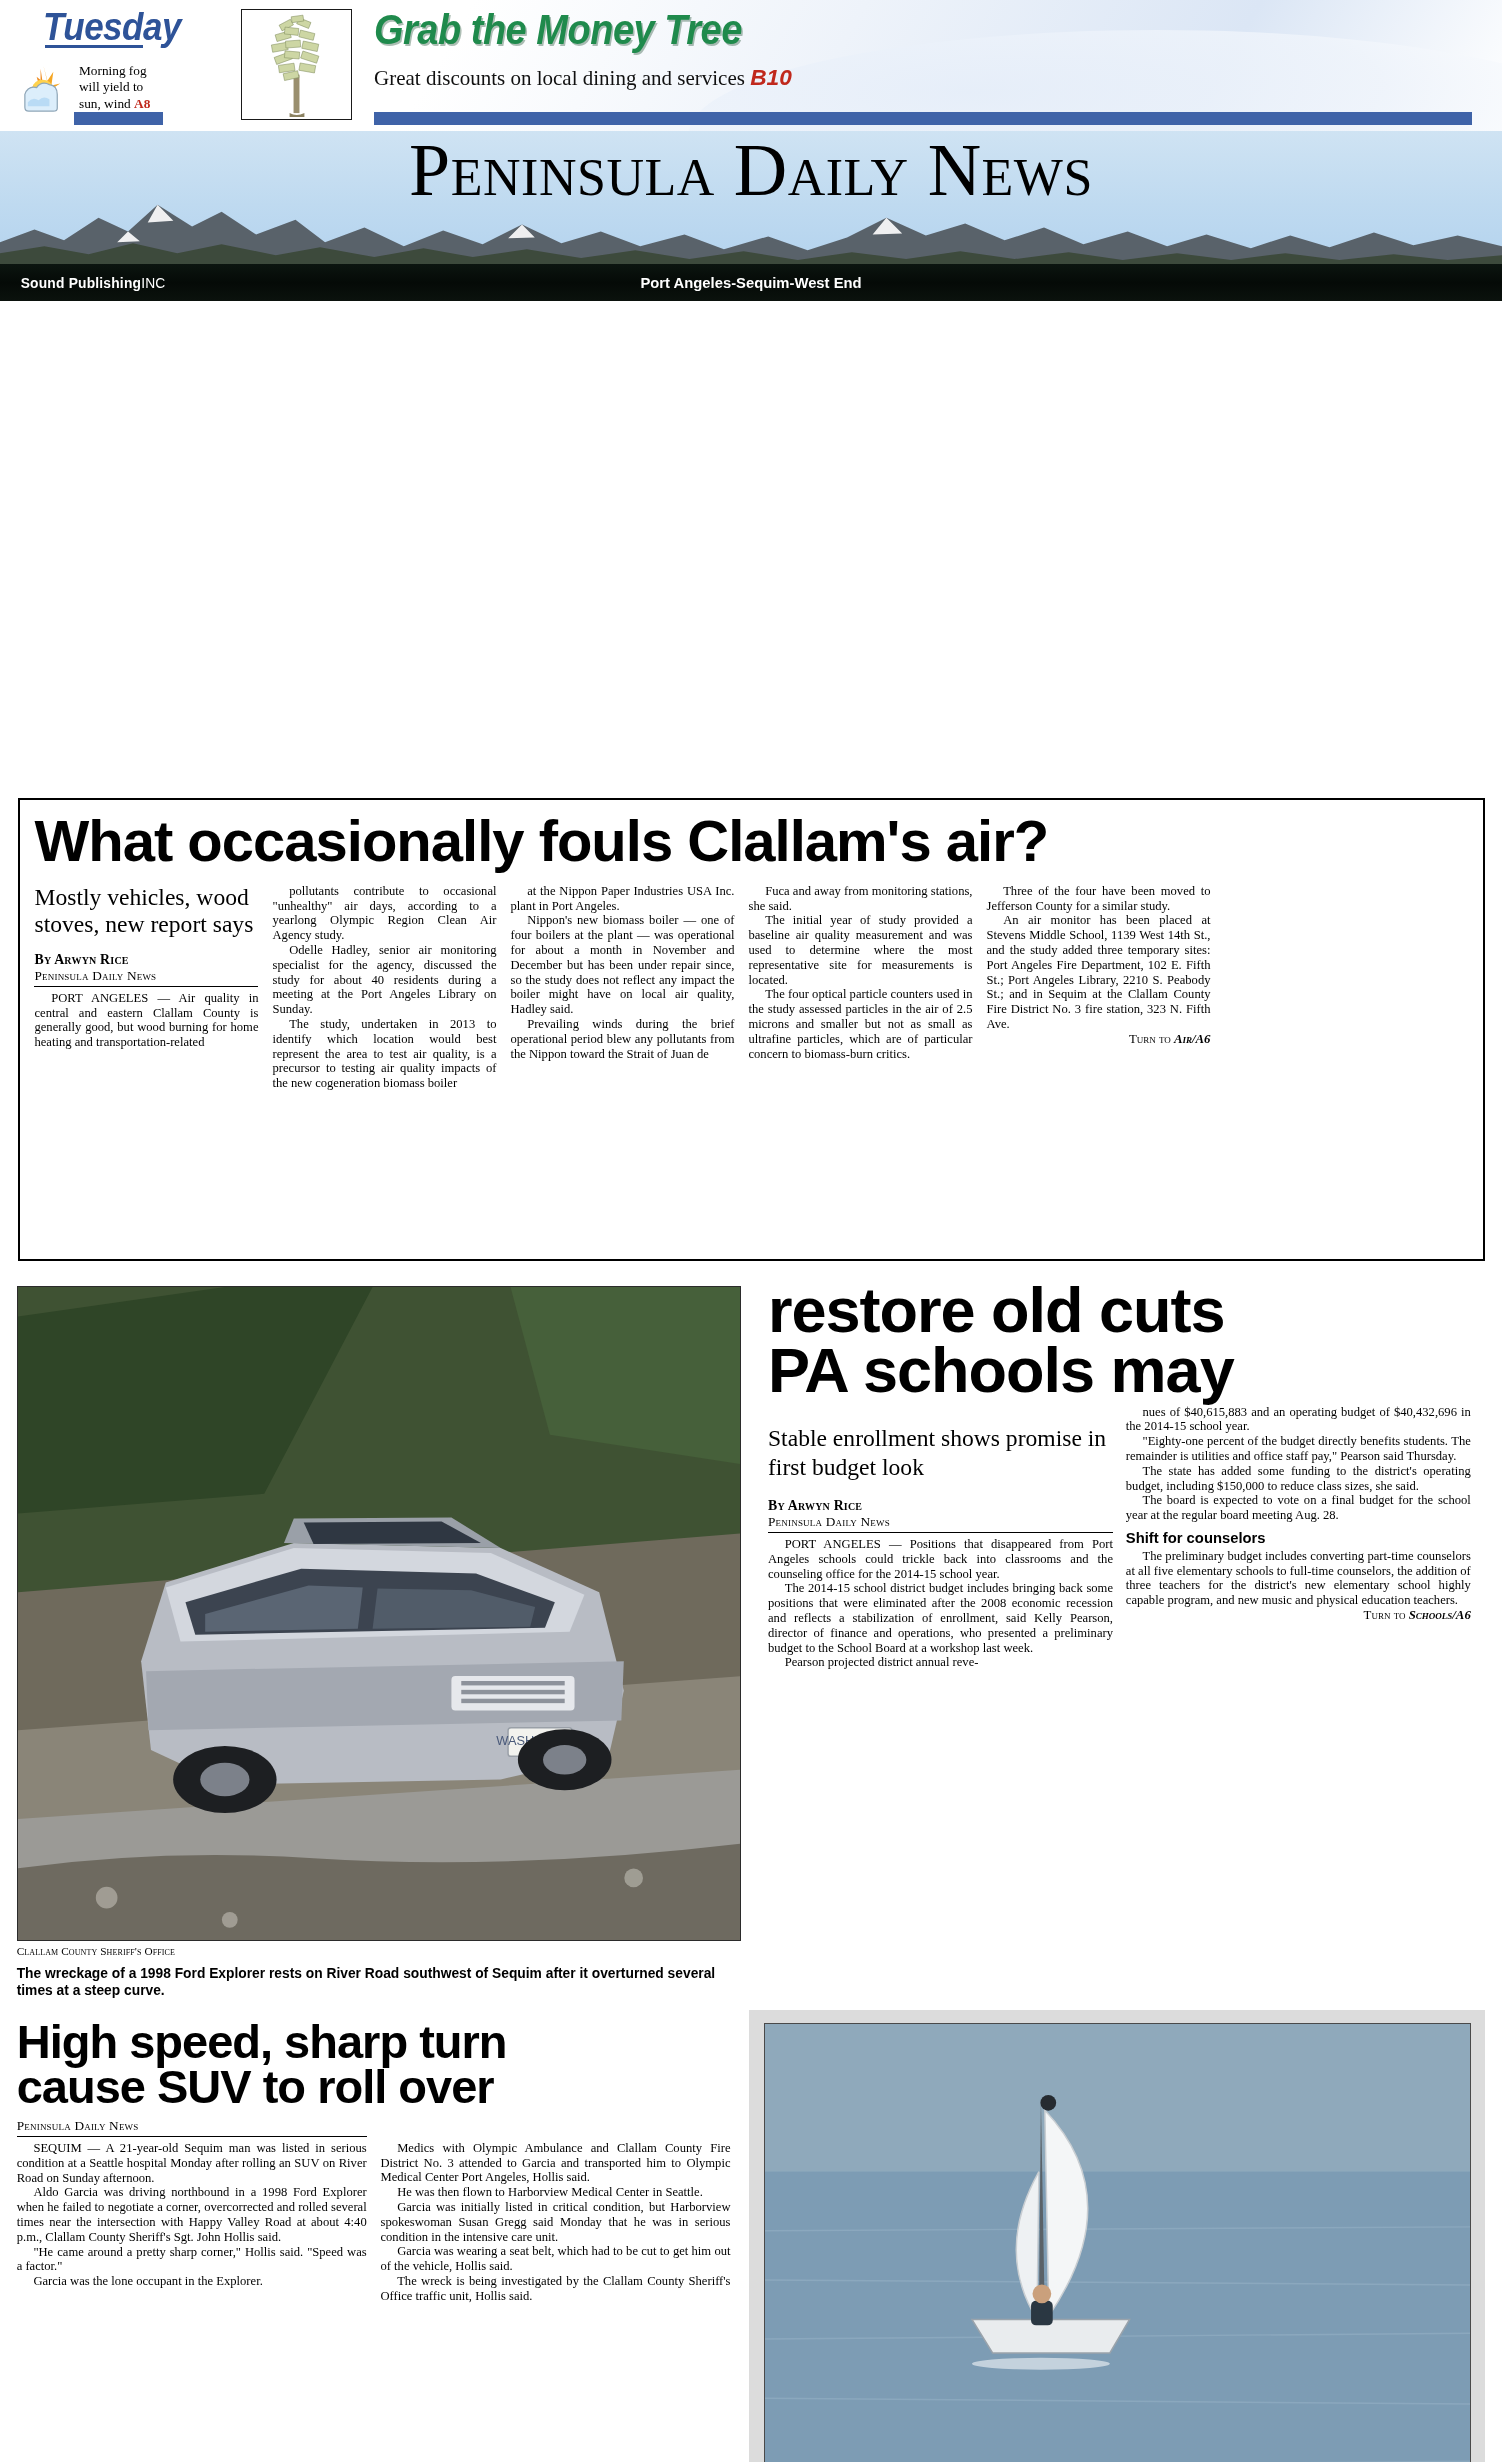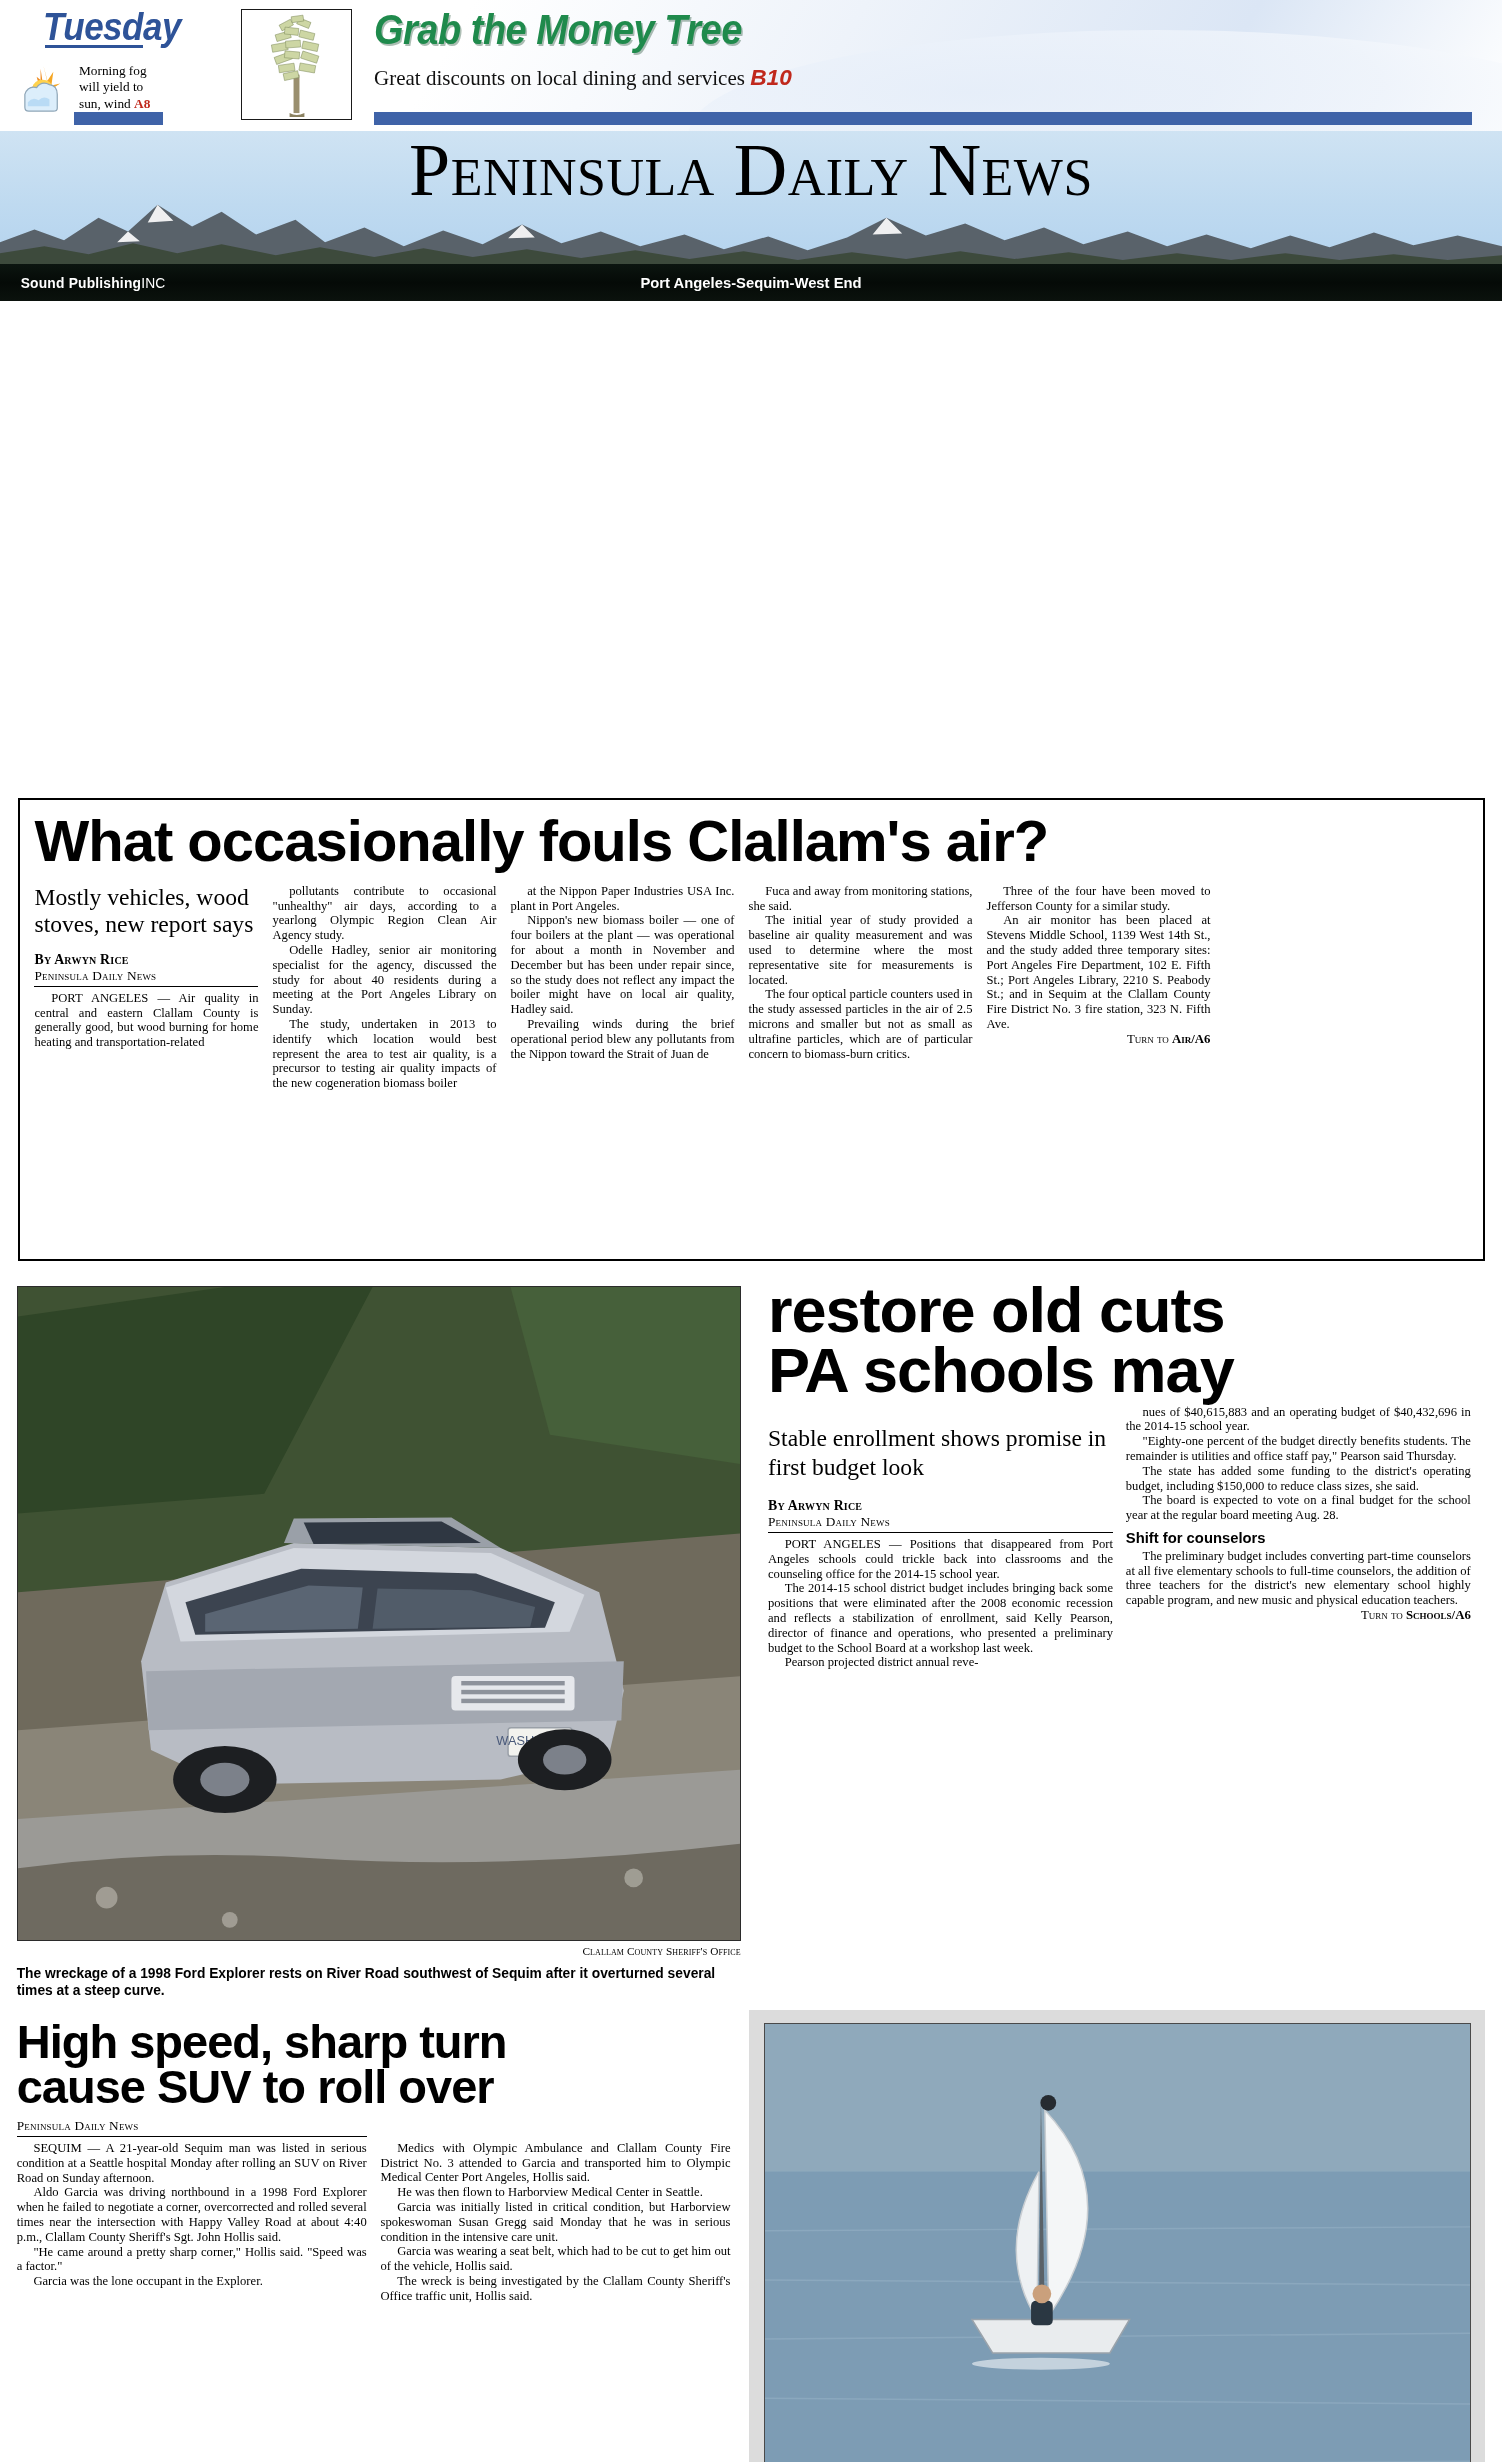--- a/index.html
+++ b/index.html
@@ -144,30 +144,29 @@
     color:#000;
     hyphens:auto;
   }
   .col p { text-indent:16.7px; margin:0; }
   .jump {
     font-family:"Liberation Serif", serif;
     font-variant:small-caps;
     font-size:12.8px;
     text-align:right;
   }
-  .jump b { font-weight:bold; }
+  .jump b { font-weight:bold;font-style:italic; }
   .subhead {
     font-family:"Liberation Sans", sans-serif;
     font-weight:bold; font-size:14.8px; margin:6.9px 0 3px 0;
   }
   .credit {
     font-family:"Liberation Serif", serif;
     font-variant:small-caps;
     font-size:11.3px;
-    text-align:right;
     letter-spacing:0.1px;
   }
   .photo-cap {
     font-family:"Liberation Sans", sans-serif;
     font-weight:bold; font-size:13.8px; line-height:16.7px;
   }
 
   
   #art-air {
     position:absolute; left:17.7px; top:497px; width:1467px; height:463px;

